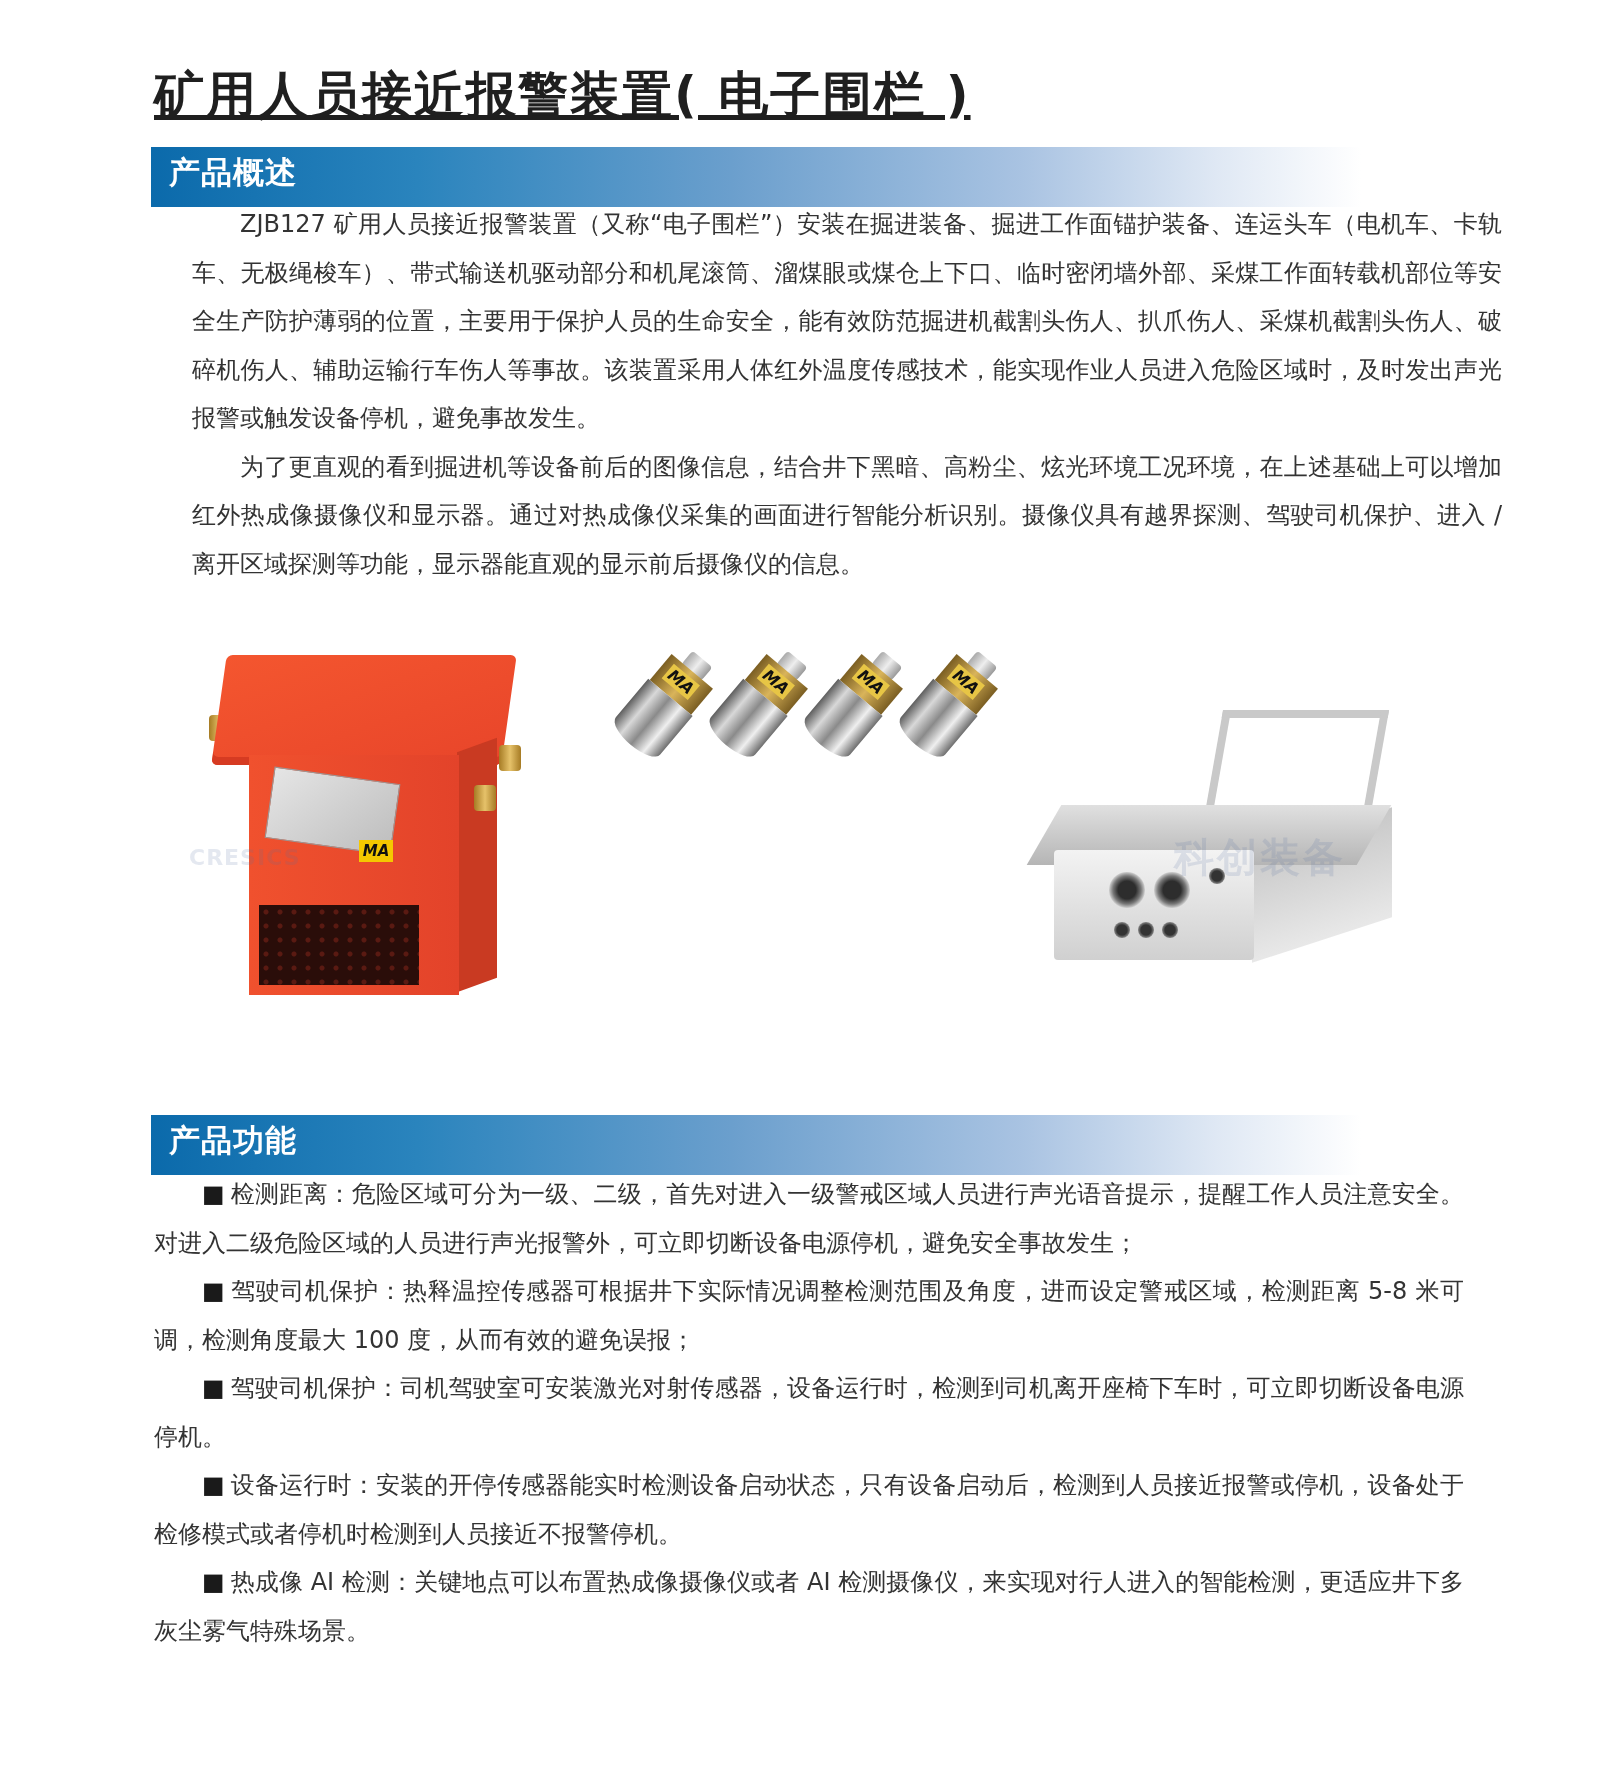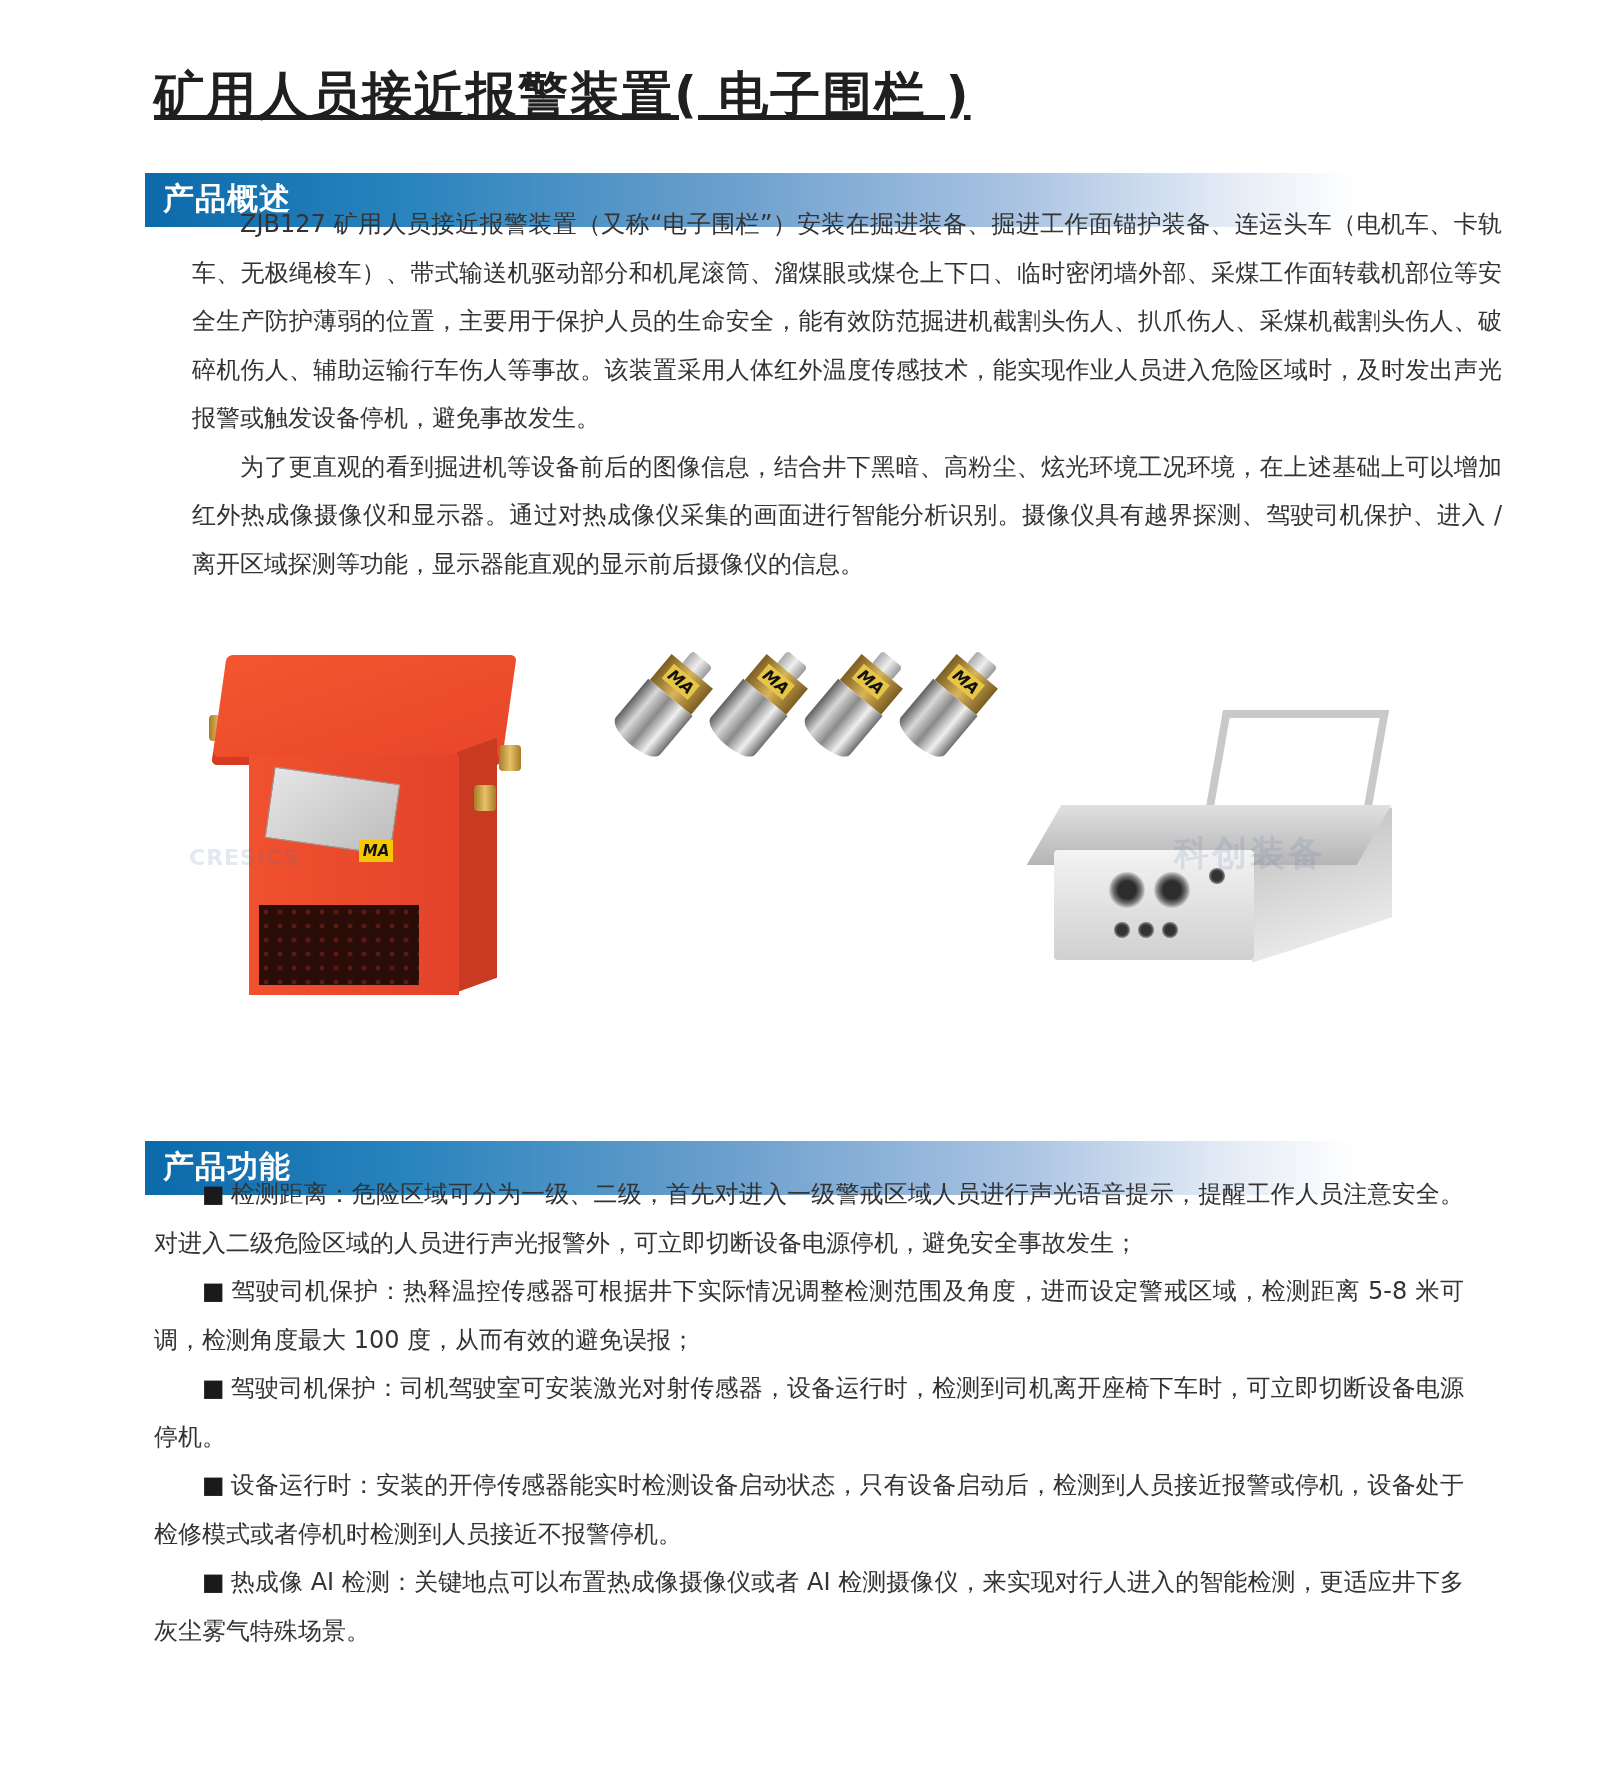--- a/index.html
+++ b/index.html
@@ -7,23 +7,22 @@
     width: 1610px; height: 1769px; position: relative; overflow: hidden;
     font-family: "DejaVu Sans", "Liberation Sans", sans-serif;
     color: #2b2b2b;
   }
   .page-title {
     position: absolute; left: 154px; top: 26px;
     font-size: 50px; font-weight: bold; letter-spacing: 2px;
     color: #1f1f1f; white-space: nowrap; line-height: 70px; text-decoration: underline;
   }
   .section-bar {
-    position: absolute; left: 145px; width: 1210px; height: 54px;
+    position: absolute; left: 151px; width: 1210px; height: 60px;
     background: linear-gradient(to right, #0b6aab 0%, #2a84bd 22%, #6b9fcd 48%, #a9c3e2 72%, #dfe8f4 88%, #ffffff 100%);
-    margin-top: 26px;
   }
   .section-bar .label {
     position: absolute; left: 18px; top: 0; line-height: 50px;
     font-size: 31px; font-weight: bold; color: #ffffff; letter-spacing: 1px;
   }
   .para-block {
     position: absolute; left: 154px; width: 1310px;
     font-size: 24px; line-height: 48.5px; color: #333333;
     text-align: justify;
   }
@@ -113,21 +112,21 @@
   .lens {
     position: absolute; width: 36px; height: 36px; border-radius: 50%;
     background: radial-gradient(circle, #2d2d2d 35%, #777 55%, #ccc 70%);
   }
   .led {
     position: absolute; width: 16px; height: 16px; border-radius: 50%;
     background: radial-gradient(circle, #333 45%, #888 70%);
   }
   .watermark {
     position: absolute; font-weight: bold; color: rgba(90,110,160,0.16);
-    font-size: 35px; letter-spacing: 3px; white-space: nowrap;
+    font-size: 40px; letter-spacing: 3px; white-space: nowrap;
   }
   .watermark-en {
     position: absolute; font-weight: bold; color: rgba(90,110,160,0.16);
     font-size: 22px; letter-spacing: 1px;
   }
 </style>
 </head>
 <body>
 
 <h1 class="page-title">矿用人员接近报警装置( 电子围栏 )</h1>

